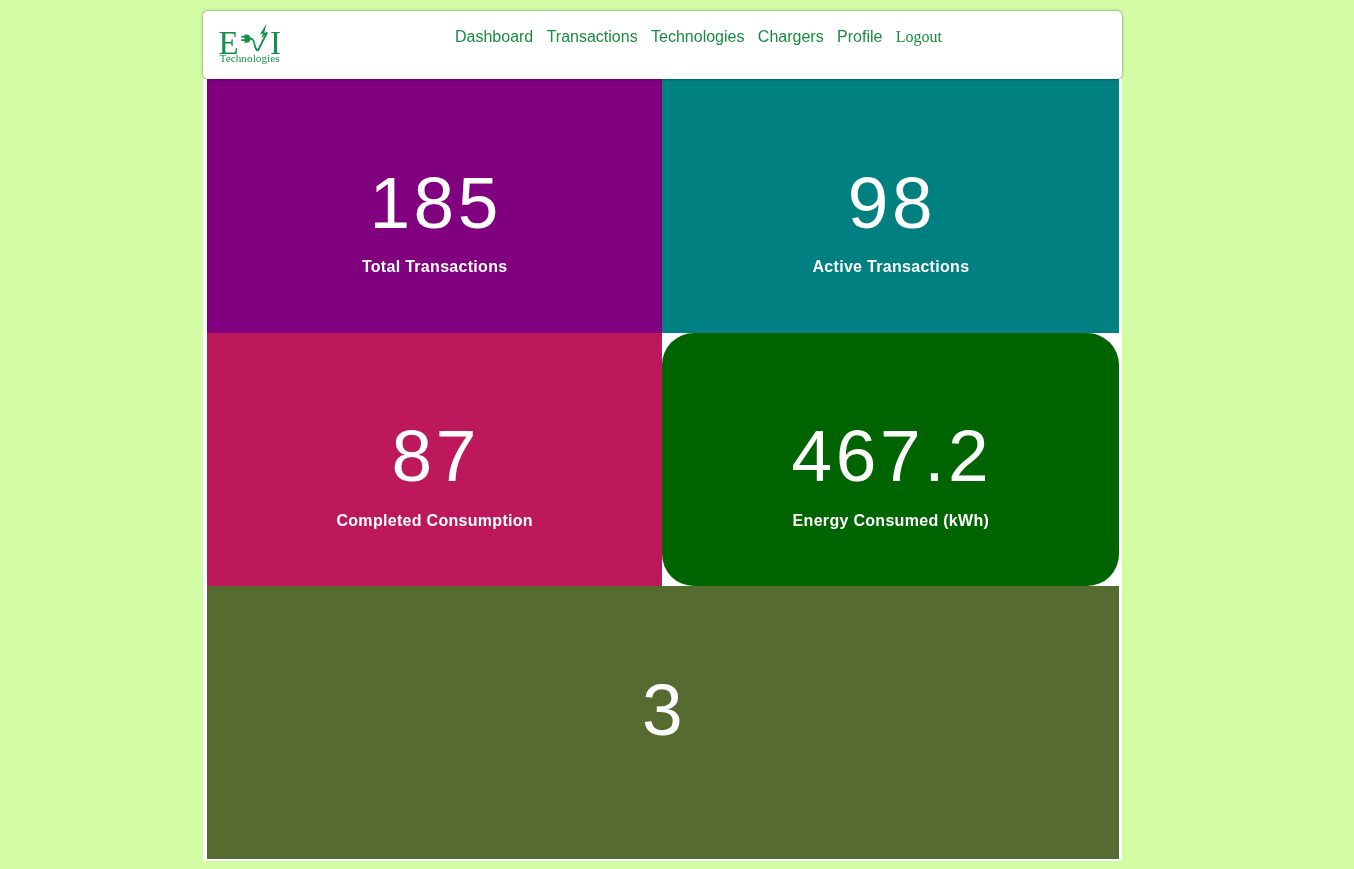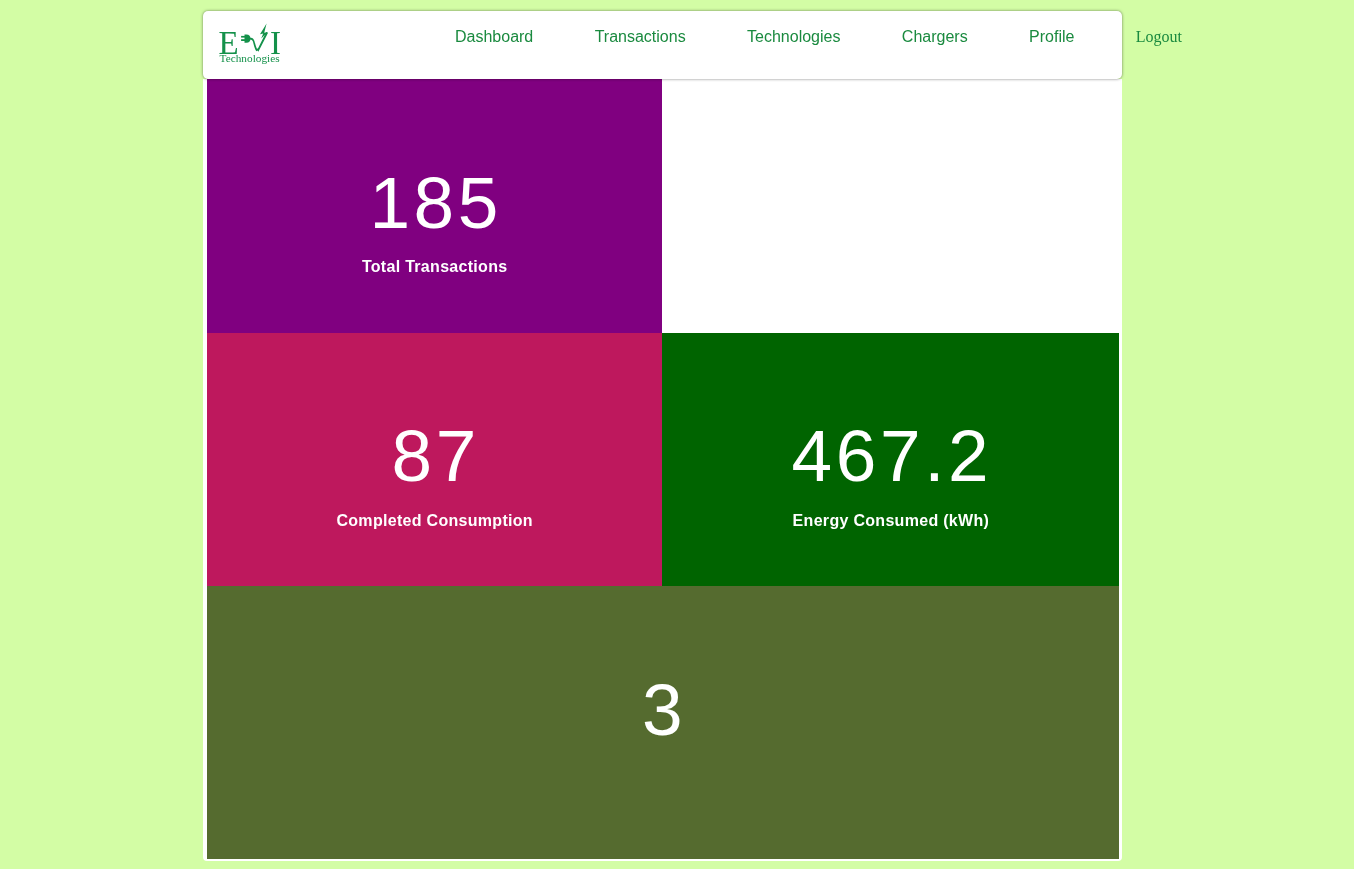--- a/index.html
+++ b/index.html
@@ -16,21 +16,21 @@
     width: 918.5px; height: 68.6px;
     background: #ffffff;
     border-radius: 5px;
     box-shadow: 0 0 3px rgba(0,0,0,.5);
     z-index: 2;
   }
   #logo { position: absolute; left: 15.5px; top: 11.3px; }
   #nav {
     position: absolute;
     left: 251.7px; top: 0; height: 53px;
-    display: flex; align-items: center; gap: 48px;
+    display: flex; align-items: center;
   }
   #nav a {
     display: block;
     font-size: 16px;
     line-height: 16px;
     color: #1a8a3f;
     text-decoration: none;
     margin-right: 13.4px;
     white-space: nowrap;
   }
@@ -63,21 +63,21 @@
     font-weight: 700;
     font-size: 16px;
     line-height: 16px;
     letter-spacing: 0.3px;
     padding-left: 0;
     top: 180.1px;
   }
   #t1 { left: 3.7px; top: 0;       width: 455.4px; height: 253.4px; background: #800080; text-decoration: underline; }
   #t2 { left: 459.1px; top: 0;     width: 457px;   height: 253.4px; background: #008080; }
   #t3 { left: 3.7px; top: 253.4px; width: 455.4px; height: 253.7px; background: #be185d; }
-  #t4 { left: 459.1px; top: 253.4px; width: 457px; height: 253.7px; background: #006400; }
+  #t4 { left: 459.1px; top: 253.4px; width: 457px; height: 253.7px; background: #006400; border-radius: 32px; }
   #t5 { left: 3.7px; top: 507.1px; width: 912.4px; height: 272.6px; background: #556b2f; }
 </style>
 </head>
 <body>
   <div id="navcard">
     <svg id="logo" width="64" height="44" viewBox="0 0 64 44">
       <g fill="#14914a" stroke="none">
         <text x="-0.6" y="31.9" font-family="Liberation Serif, serif" font-size="33">E</text>
         <text x="51.0" y="31.9" font-family="Liberation Serif, serif" font-size="33">I</text>
 
@@ -101,20 +101,24 @@
       <a href="#">Chargers</a>
       <a href="#">Profile</a>
       <a href="#">Logout</a>
     </div>
   </div>
   <div id="grid">
     <div class="tile" id="t1">
       <div class="num">185</div>
       <div class="lbl">Total Transactions</div>
     </div>
+    <div class="tile" id="t2">
+      <div class="num">98</div>
+      <div class="lbl">Active Transactions</div>
+    </div>
     <div class="tile" id="t3">
       <div class="num">87</div>
       <div class="lbl">Completed Consumption</div>
     </div>
     <div class="tile" id="t4">
       <div class="num">467.2</div>
       <div class="lbl">Energy Consumed (kWh)</div>
     </div>
     <div class="tile" id="t5">
       <div class="num">3</div>

